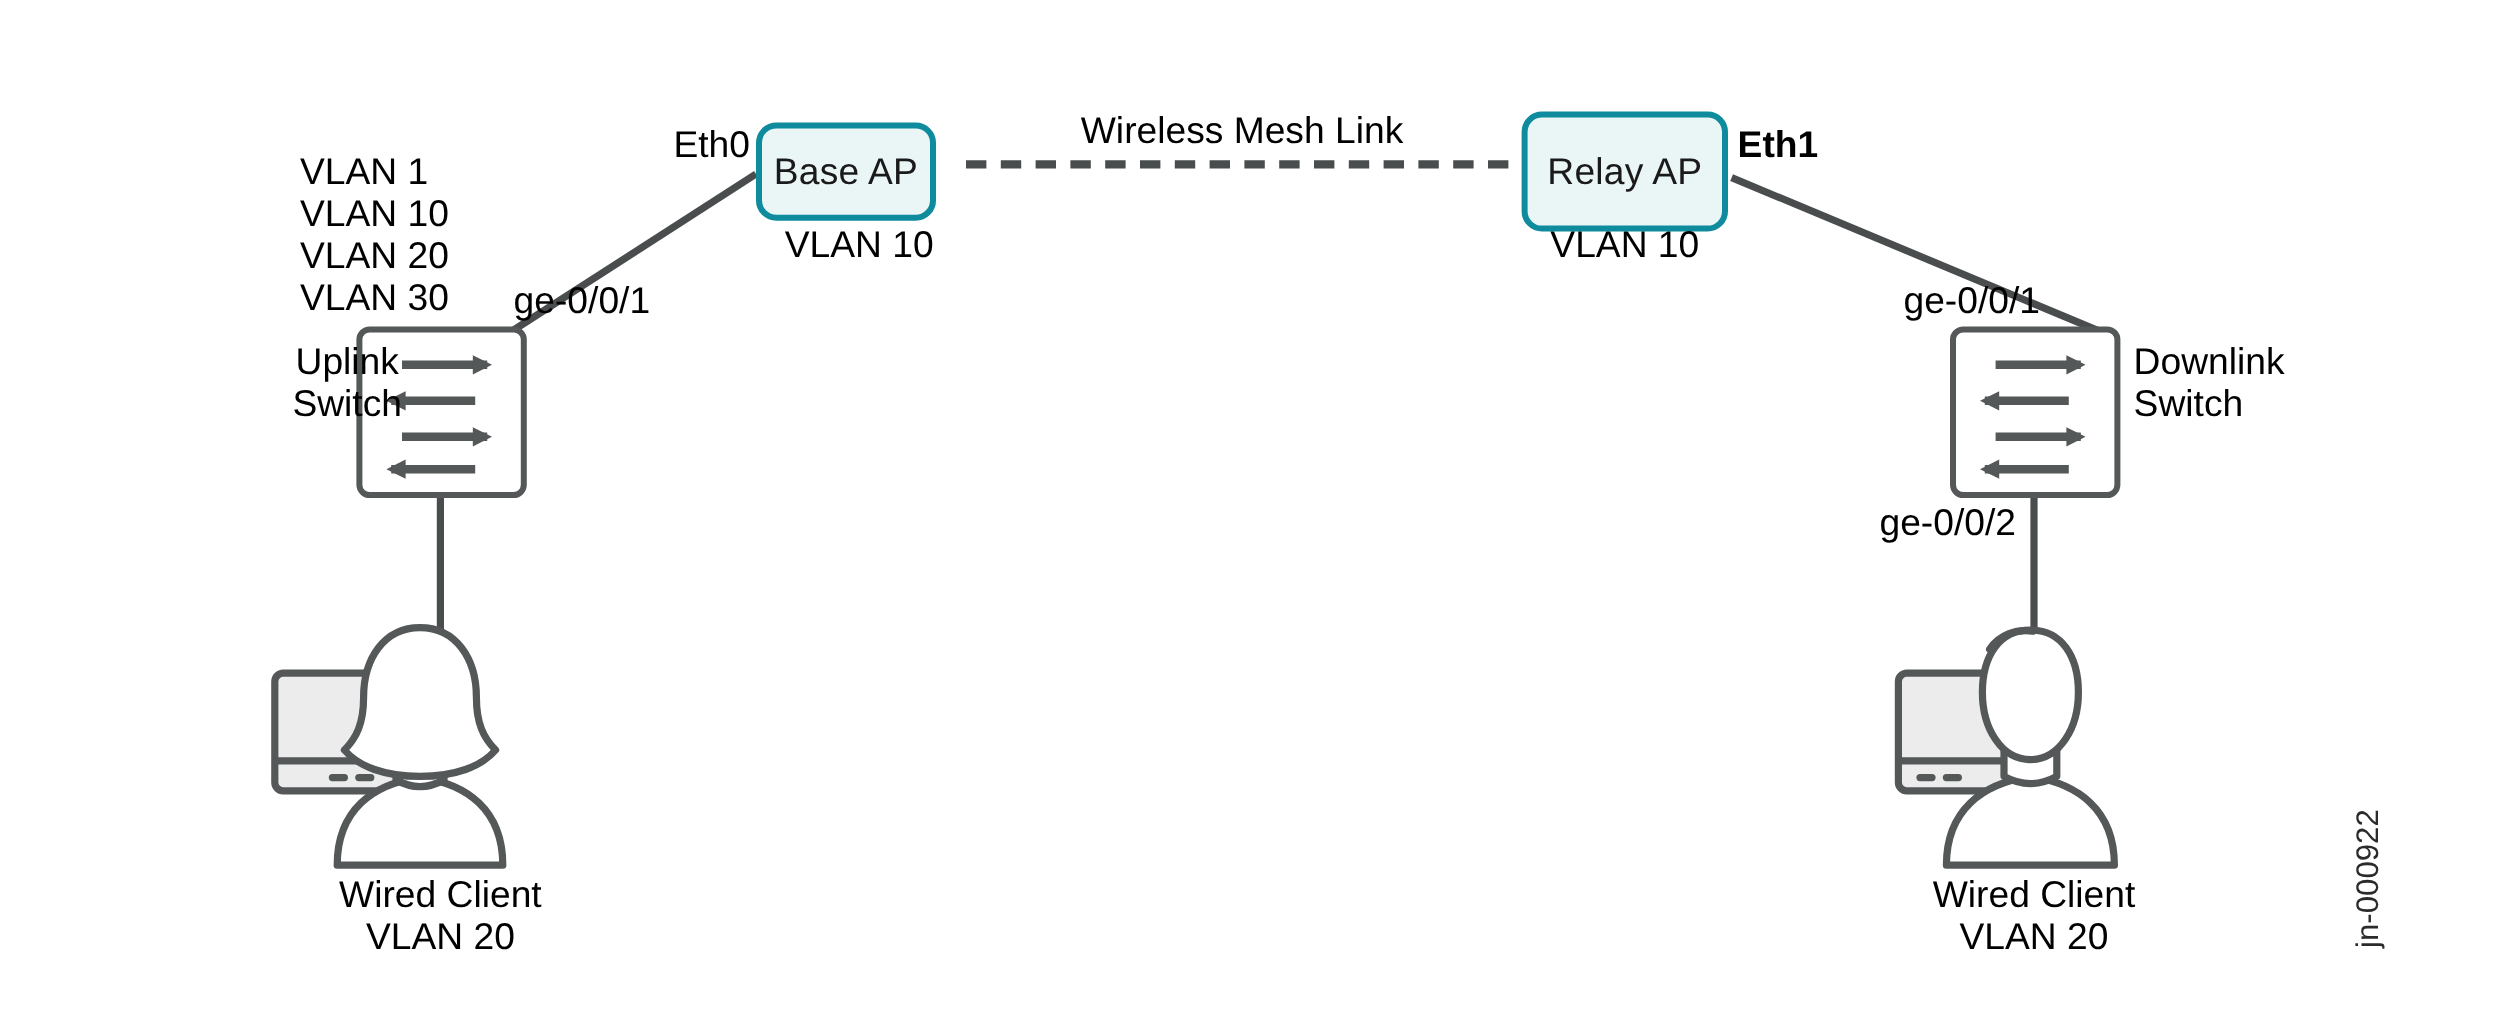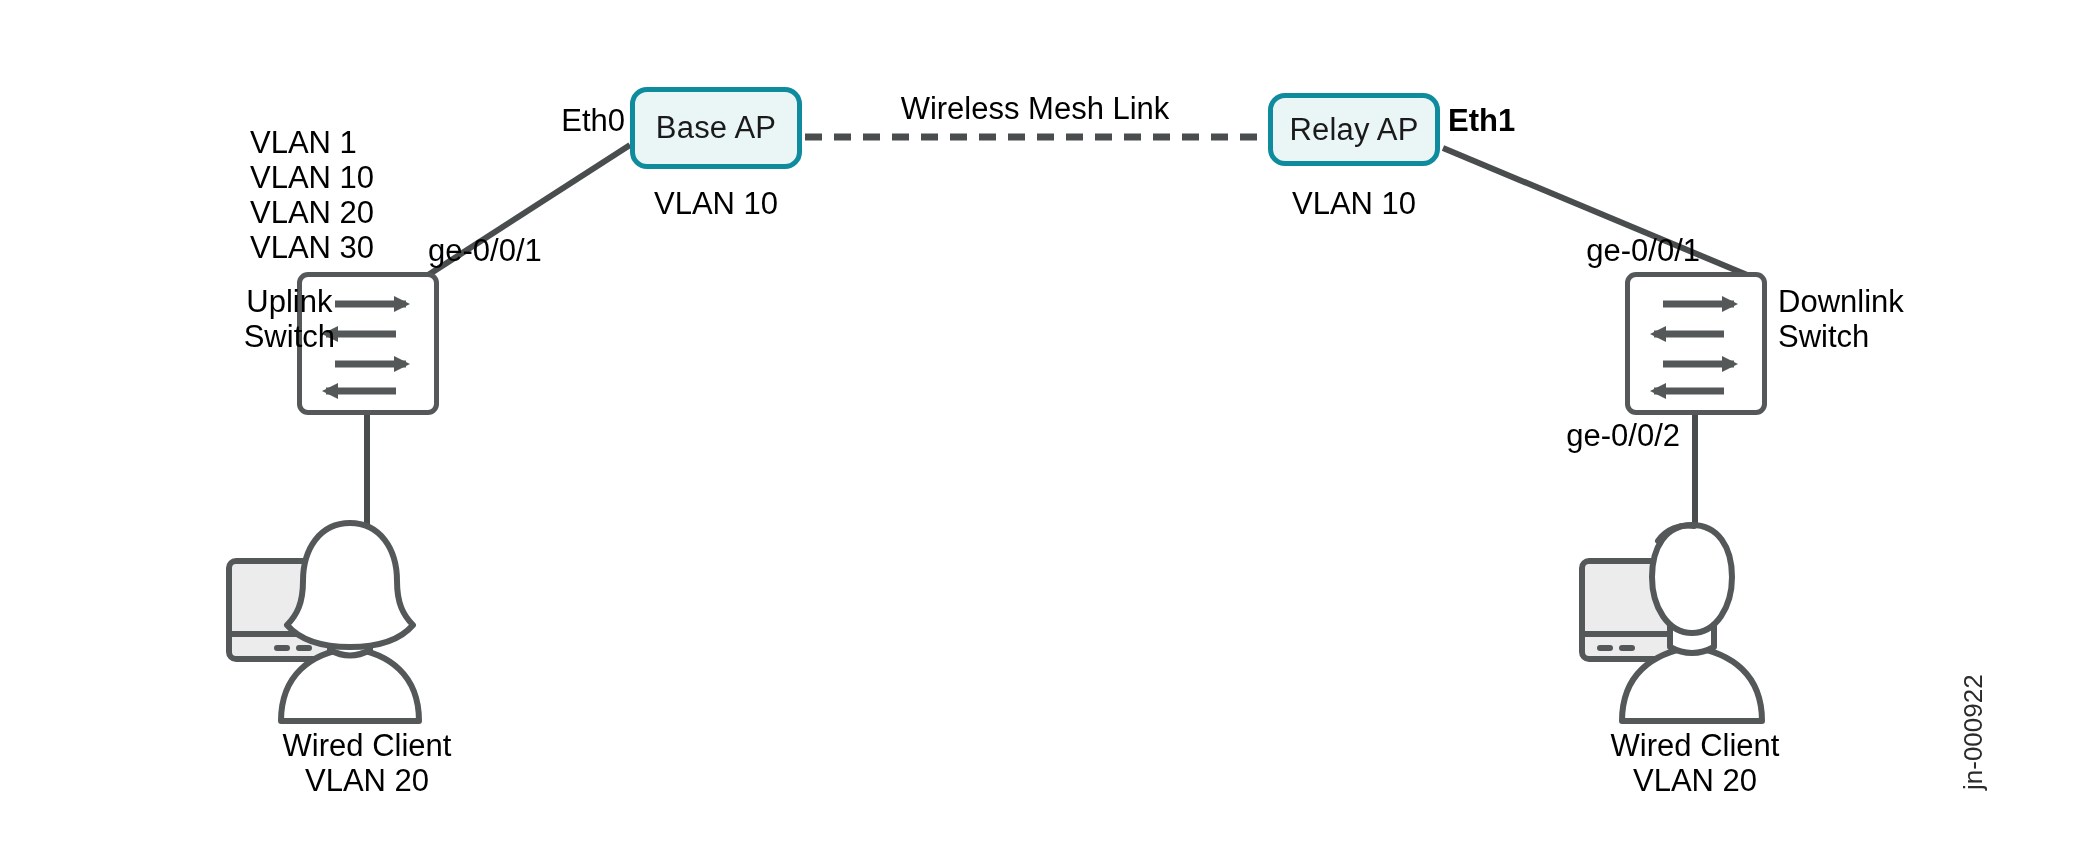--- a/index.html
+++ b/index.html
@@ -89,29 +89,29 @@
 
     <line x1="805" y1="137" x2="1265" y2="137" stroke="#4a4d4e" stroke-width="7" stroke-dasharray="17 12" stroke-linecap="butt"></line>
 
     <line x1="1443" y1="148" x2="1752" y2="277" stroke="#4a4d4e" stroke-width="6" stroke-linecap="butt"></line>
 
     <line x1="367" y1="413" x2="367" y2="540" stroke="#4a4d4e" stroke-width="6" stroke-linecap="butt"></line>
 
     <line x1="1695" y1="413" x2="1695" y2="540" stroke="#4a4d4e" stroke-width="6" stroke-linecap="butt"></line>
   </svg>
 
-  <div class="node-box ap-box" style="left:630px; top:87px; width:172px; height:82px;">
+  <div class="node-box ap-box" style="left:630px; top:102px; width:150px; height:82px;">
     <span class="ap-label">Base AP</span>
   </div>
   <div class="txt right" style="left:625px; top:103px;">Eth0</div>
   <div class="txt center" style="left:716px; top:186px;">VLAN 10</div>
 
   <div class="txt center" style="left:1035px; top:91px;">Wireless Mesh Link</div>
 
-  <div class="node-box ap-box" style="left:1268px; top:93px; width:172px; height:73px;">
+  <div class="node-box ap-box" style="left:1268px; top:93px; width:172px; height:100px;">
     <span class="ap-label">Relay AP</span>
   </div>
   <div class="txt" style="left:1448px; top:103px;font-weight:bold;">Eth1</div>
   <div class="txt center" style="left:1354px; top:186px;">VLAN 10</div>
 
   <div class="txt" style="left:250px; top:125px; line-height:35px;">
     <div>VLAN 1</div>
     <div>VLAN 10</div>
     <div>VLAN 20</div>
     <div>VLAN 30</div>

